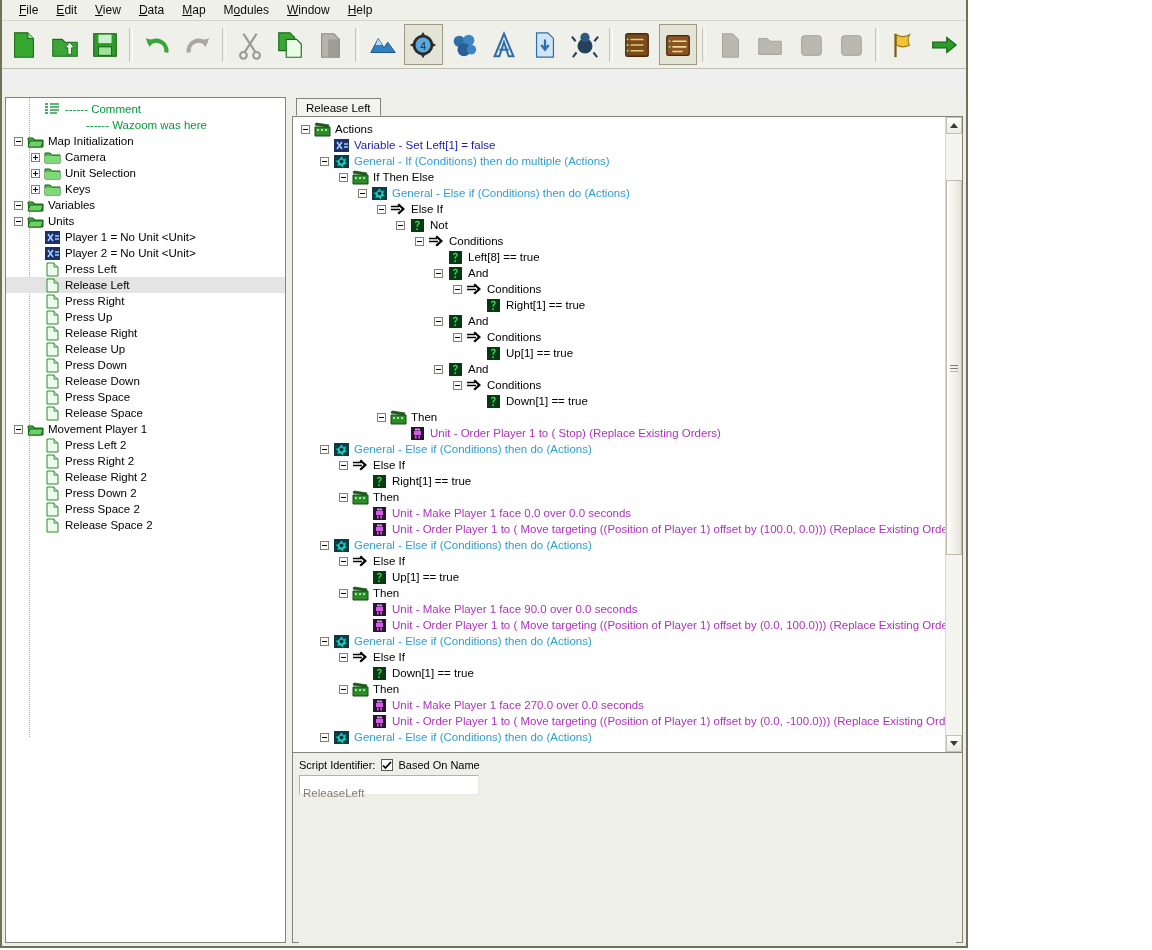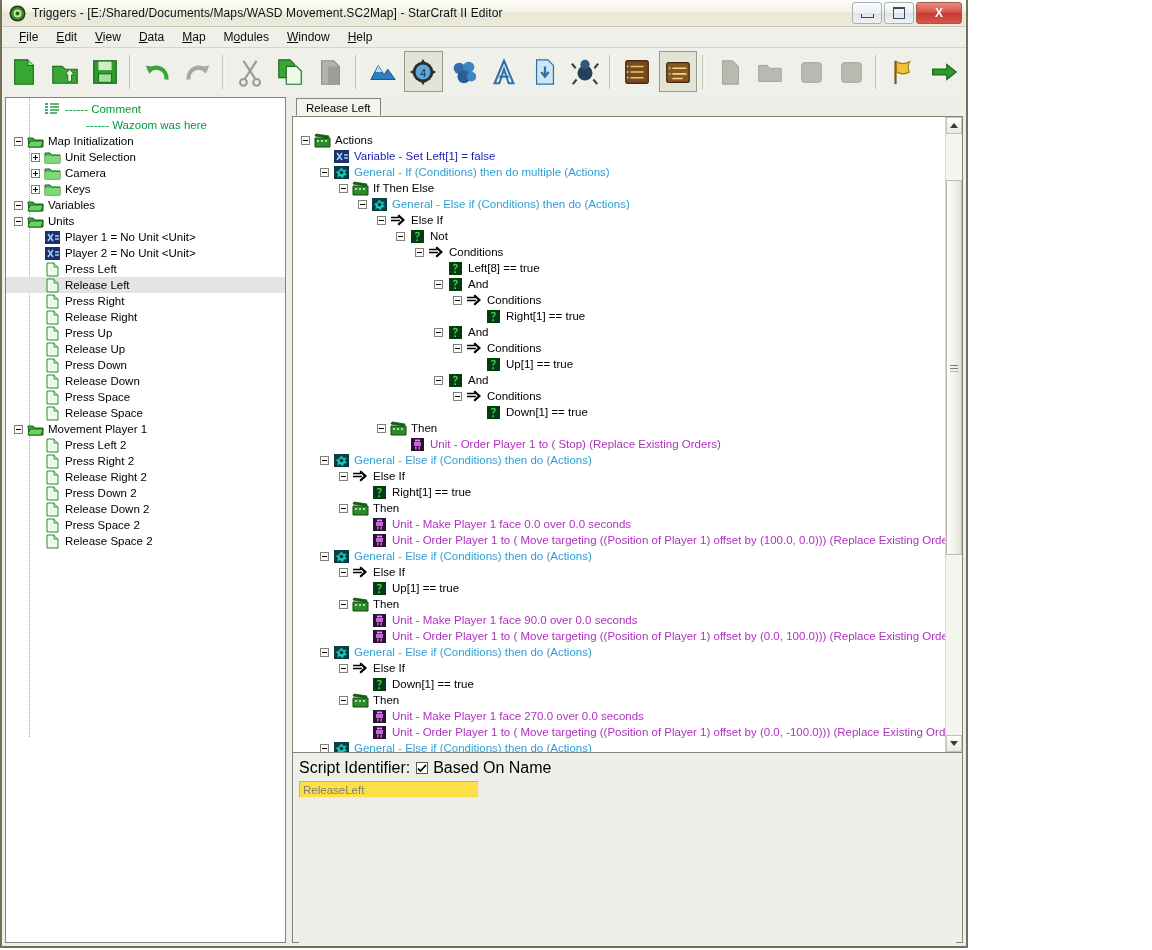--- a/index.html
+++ b/index.html
@@ -152,21 +152,20 @@
     position: relative;
     overflow: hidden;
     min-height: 0;
   }
   .tree-scroll {
     position: absolute;
     left: 0; top: 0; right: 17px; bottom: 0;
     overflow: hidden;
     padding: 4px 0 0 4px;
     box-sizing: border-box;
-    margin-top: 11px;
   }
   
   .vscroll {
     position: absolute;
     right: 0; top: 0; bottom: 0;
     width: 17px;
     background: #f5f5f0;
     border-left: 1px solid #d8d8cc;
     box-sizing: border-box;
   }
@@ -241,73 +240,55 @@
 
   
   .props {
     height: 190px;
     background: #efefe9;
     border: 1px solid #848478;
     border-top: none;
     box-sizing: border-box;
     padding: 6px 6px;
   }
-  .props-row { display: flex; align-items: center; font-size: 16px; color: #000; }
+  .props-row { display: flex; align-items: center; font-size: 11px; color: #000; }
   .props-label { margin-right: 6px; }
   .chk {
     width: 12px; height: 12px;
     border: 1px solid #5a5a50;
     background: #fff;
     display: inline-flex; align-items: center; justify-content: center;
     margin-right: 5px;
     box-sizing: border-box;
   }
   .chk svg { display:block; }
   .script-input {
     margin-top: 4px;
     width: 180px; height: 17px;
-    background: #fde047;
+    background: #ffffff;
     border: 1px solid #b4b4a6;
     border-right-color: #e8e8de; border-bottom-color: #e8e8de;
     font-size: 11.5px;
     color: #7e7e74;
-    padding: 0 3px;
+    padding: 9px 3px;
     line-height: 16px;
     box-sizing: border-box;
   }
   .props-blank {
     margin-top: 8px;
     height: 140px;
     background: #efefe9;
   }
   .sel-row { background: #e4e4e4; }
 </style>
 </head>
 <body>
 
 <div class="app-window">
 
-  <div class="titlebar">
-    <svg class="title-icon" viewBox="0 0 17 17">
-      <circle cx="8.5" cy="8.5" r="8" fill="#1d3b14"></circle>
-      <circle cx="8.5" cy="8.5" r="6.5" fill="#3f8a28"></circle>
-      <circle cx="8.5" cy="8.5" r="4" fill="#bfe89a"></circle>
-      <circle cx="8.5" cy="8.5" r="2" fill="#2d5c1c"></circle>
-    </svg>
-    <div class="title-text">Triggers - [E:/Shared/Documents/Maps/WASD Movement.SC2Map] - StarCraft II Editor</div>
-    <div class="win-buttons">
-      <div class="win-btn">
-          <i class="glyph-min"></i>
-        </div>
-      <div class="win-btn">
-          <i class="glyph-max"></i>
-        </div>
-      <div class="win-btn close">X</div>
-    </div>
-  </div>
 
   <div class="menubar" id="menubar">
       <div class="menu-item"><u>F</u>ile</div>
       <div class="menu-item"><u>E</u>dit</div>
       <div class="menu-item"><u>V</u>iew</div>
       <div class="menu-item"><u>D</u>ata</div>
       <div class="menu-item"><u>M</u>ap</div>
       <div class="menu-item">M<u>o</u>dules</div>
       <div class="menu-item"><u>W</u>indow</div>
       <div class="menu-item"><u>H</u>elp</div>
@@ -489,30 +470,30 @@
             </svg>
             <span class="lbl black">Map Initialization</span>
           </div>
           <div class="row">
             <div class="ind" style="width: 25px;"></div>
             <span class="expander plus"></span>
             <svg viewBox="0 0 17 15" class="ico">
               <path d="M1 3 h5 l2 2 h8 v8 h-15 z" fill="#4cbf46" stroke="#14600f" stroke-width="1"></path>
               <path d="M1 6 h15 v7 h-15 z" fill="#7ed978"></path>
             </svg>
-            <span class="lbl black">Unit Selection</span>
+            <span class="lbl black">Camera</span>
           </div>
           <div class="row">
             <div class="ind" style="width: 25px;"></div>
             <span class="expander plus"></span>
             <svg viewBox="0 0 17 15" class="ico">
               <path d="M1 3 h5 l2 2 h8 v8 h-15 z" fill="#4cbf46" stroke="#14600f" stroke-width="1"></path>
               <path d="M1 6 h15 v7 h-15 z" fill="#7ed978"></path>
             </svg>
-            <span class="lbl black">Camera</span>
+            <span class="lbl black">Unit Selection</span>
           </div>
           <div class="row">
             <div class="ind" style="width: 25px;"></div>
             <span class="expander plus"></span>
             <svg viewBox="0 0 17 15" class="ico">
               <path d="M1 3 h5 l2 2 h8 v8 h-15 z" fill="#4cbf46" stroke="#14600f" stroke-width="1"></path>
               <path d="M1 6 h15 v7 h-15 z" fill="#7ed978"></path>
             </svg>
             <span class="lbl black">Keys</span>
           </div>
@@ -581,30 +562,30 @@
             </svg>
             <span class="lbl black">Press Right</span>
           </div>
           <div class="row">
             <div class="ind" style="width: 25px;"></div>
             <span class="expander-gap"></span>
             <svg viewBox="0 0 17 15" class="ico">
               <path d="M3 1 h7 l4 4 v9 h-11 z" fill="#eefaec" stroke="#2f8a2b" stroke-width="1"></path>
               <path d="M10 1 v4 h4" fill="#bfe8bb" stroke="#2f8a2b" stroke-width=".9"></path>
             </svg>
+            <span class="lbl black">Press Up</span>
+          </div>
+          <div class="row">
+            <div class="ind" style="width: 25px;"></div>
+            <span class="expander-gap"></span>
+            <svg viewBox="0 0 17 15" class="ico">
+              <path d="M3 1 h7 l4 4 v9 h-11 z" fill="#eefaec" stroke="#2f8a2b" stroke-width="1"></path>
+              <path d="M10 1 v4 h4" fill="#bfe8bb" stroke="#2f8a2b" stroke-width=".9"></path>
+            </svg>
             <span class="lbl black">Release Right</span>
-          </div>
-          <div class="row">
-            <div class="ind" style="width: 25px;"></div>
-            <span class="expander-gap"></span>
-            <svg viewBox="0 0 17 15" class="ico">
-              <path d="M3 1 h7 l4 4 v9 h-11 z" fill="#eefaec" stroke="#2f8a2b" stroke-width="1"></path>
-              <path d="M10 1 v4 h4" fill="#bfe8bb" stroke="#2f8a2b" stroke-width=".9"></path>
-            </svg>
-            <span class="lbl black">Press Up</span>
           </div>
           <div class="row">
             <div class="ind" style="width: 25px;"></div>
             <span class="expander-gap"></span>
             <svg viewBox="0 0 17 15" class="ico">
               <path d="M3 1 h7 l4 4 v9 h-11 z" fill="#eefaec" stroke="#2f8a2b" stroke-width="1"></path>
               <path d="M10 1 v4 h4" fill="#bfe8bb" stroke="#2f8a2b" stroke-width=".9"></path>
             </svg>
             <span class="lbl black">Release Up</span>
           </div>
@@ -681,29 +662,20 @@
             <span class="lbl black">Release Right 2</span>
           </div>
           <div class="row">
             <div class="ind" style="width: 25px;"></div>
             <span class="expander-gap"></span>
             <svg viewBox="0 0 17 15" class="ico">
               <path d="M3 1 h7 l4 4 v9 h-11 z" fill="#eefaec" stroke="#2f8a2b" stroke-width="1"></path>
               <path d="M10 1 v4 h4" fill="#bfe8bb" stroke="#2f8a2b" stroke-width=".9"></path>
             </svg>
             <span class="lbl black">Press Down 2</span>
-          </div>
-          <div class="row">
-            <div class="ind" style="width: 25px;"></div>
-            <span class="expander-gap"></span>
-            <svg viewBox="0 0 17 15" class="ico">
-              <path d="M3 1 h7 l4 4 v9 h-11 z" fill="#eefaec" stroke="#2f8a2b" stroke-width="1"></path>
-              <path d="M10 1 v4 h4" fill="#bfe8bb" stroke="#2f8a2b" stroke-width=".9"></path>
-            </svg>
-            <span class="lbl black">Release Down 2</span>
           </div>
           <div class="row">
             <div class="ind" style="width: 25px;"></div>
             <span class="expander-gap"></span>
             <svg viewBox="0 0 17 15" class="ico">
               <path d="M3 1 h7 l4 4 v9 h-11 z" fill="#eefaec" stroke="#2f8a2b" stroke-width="1"></path>
               <path d="M10 1 v4 h4" fill="#bfe8bb" stroke="#2f8a2b" stroke-width=".9"></path>
             </svg>
             <span class="lbl black">Press Space 2</span>
           </div>

